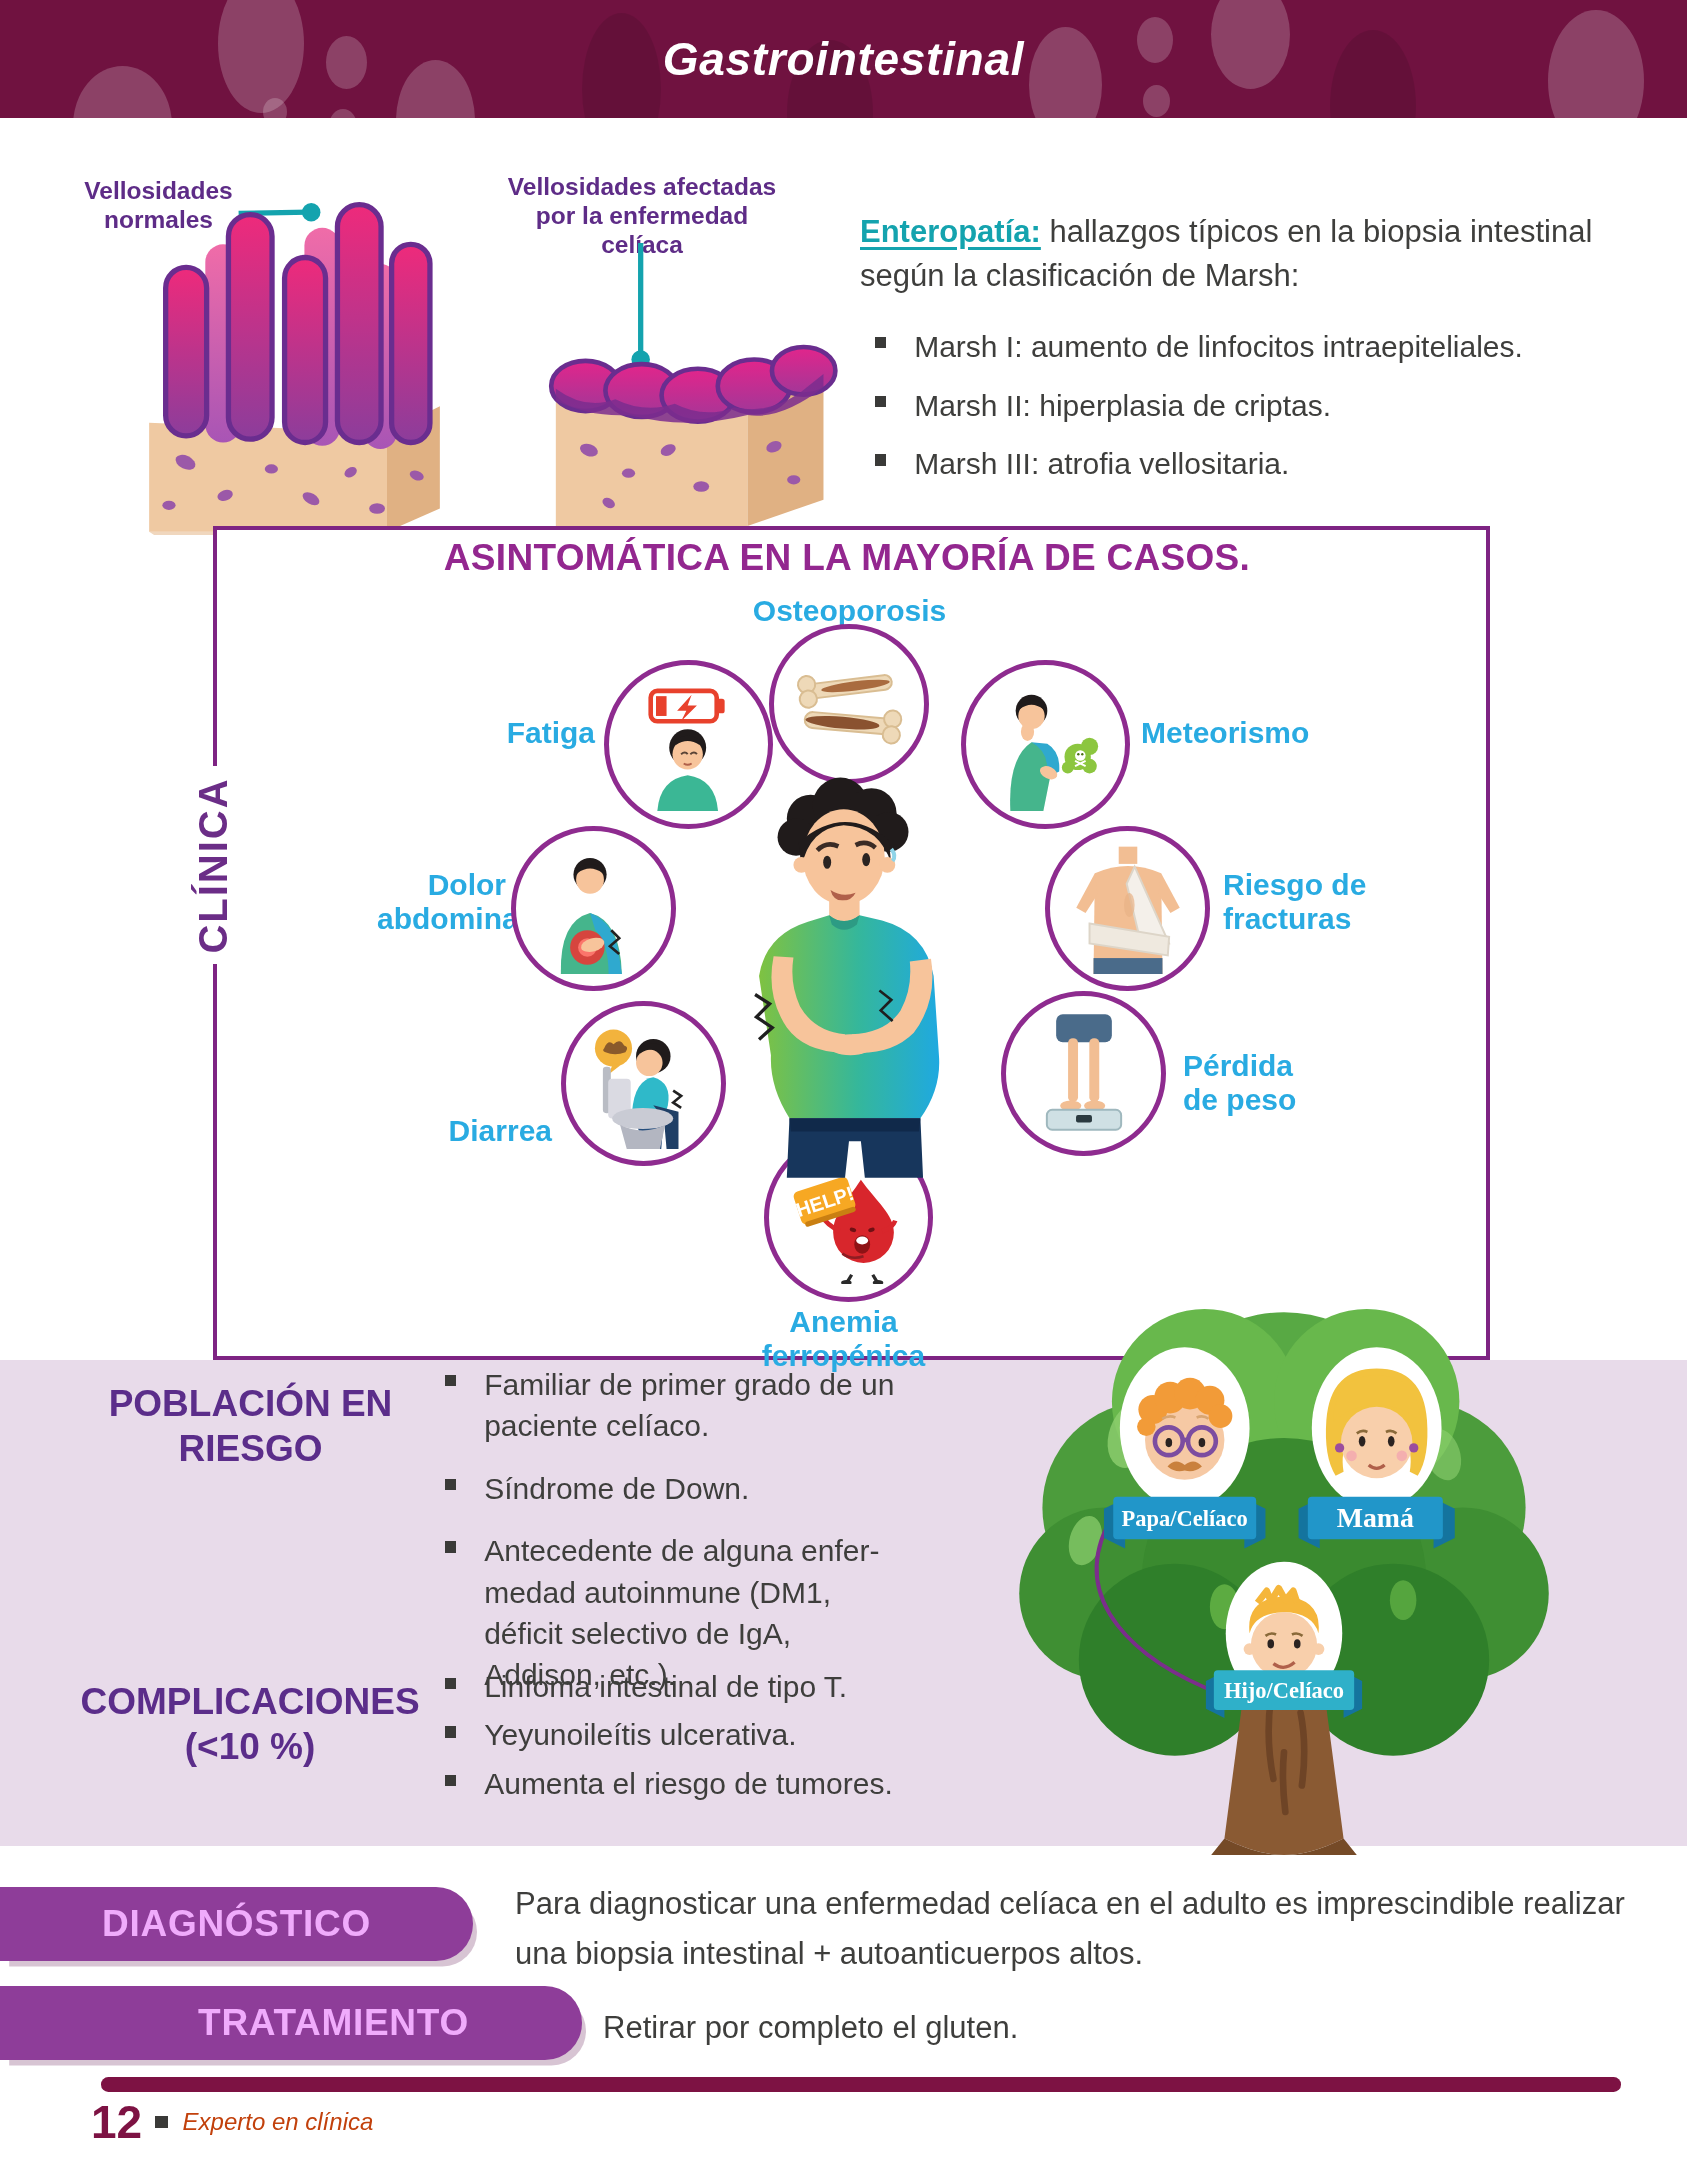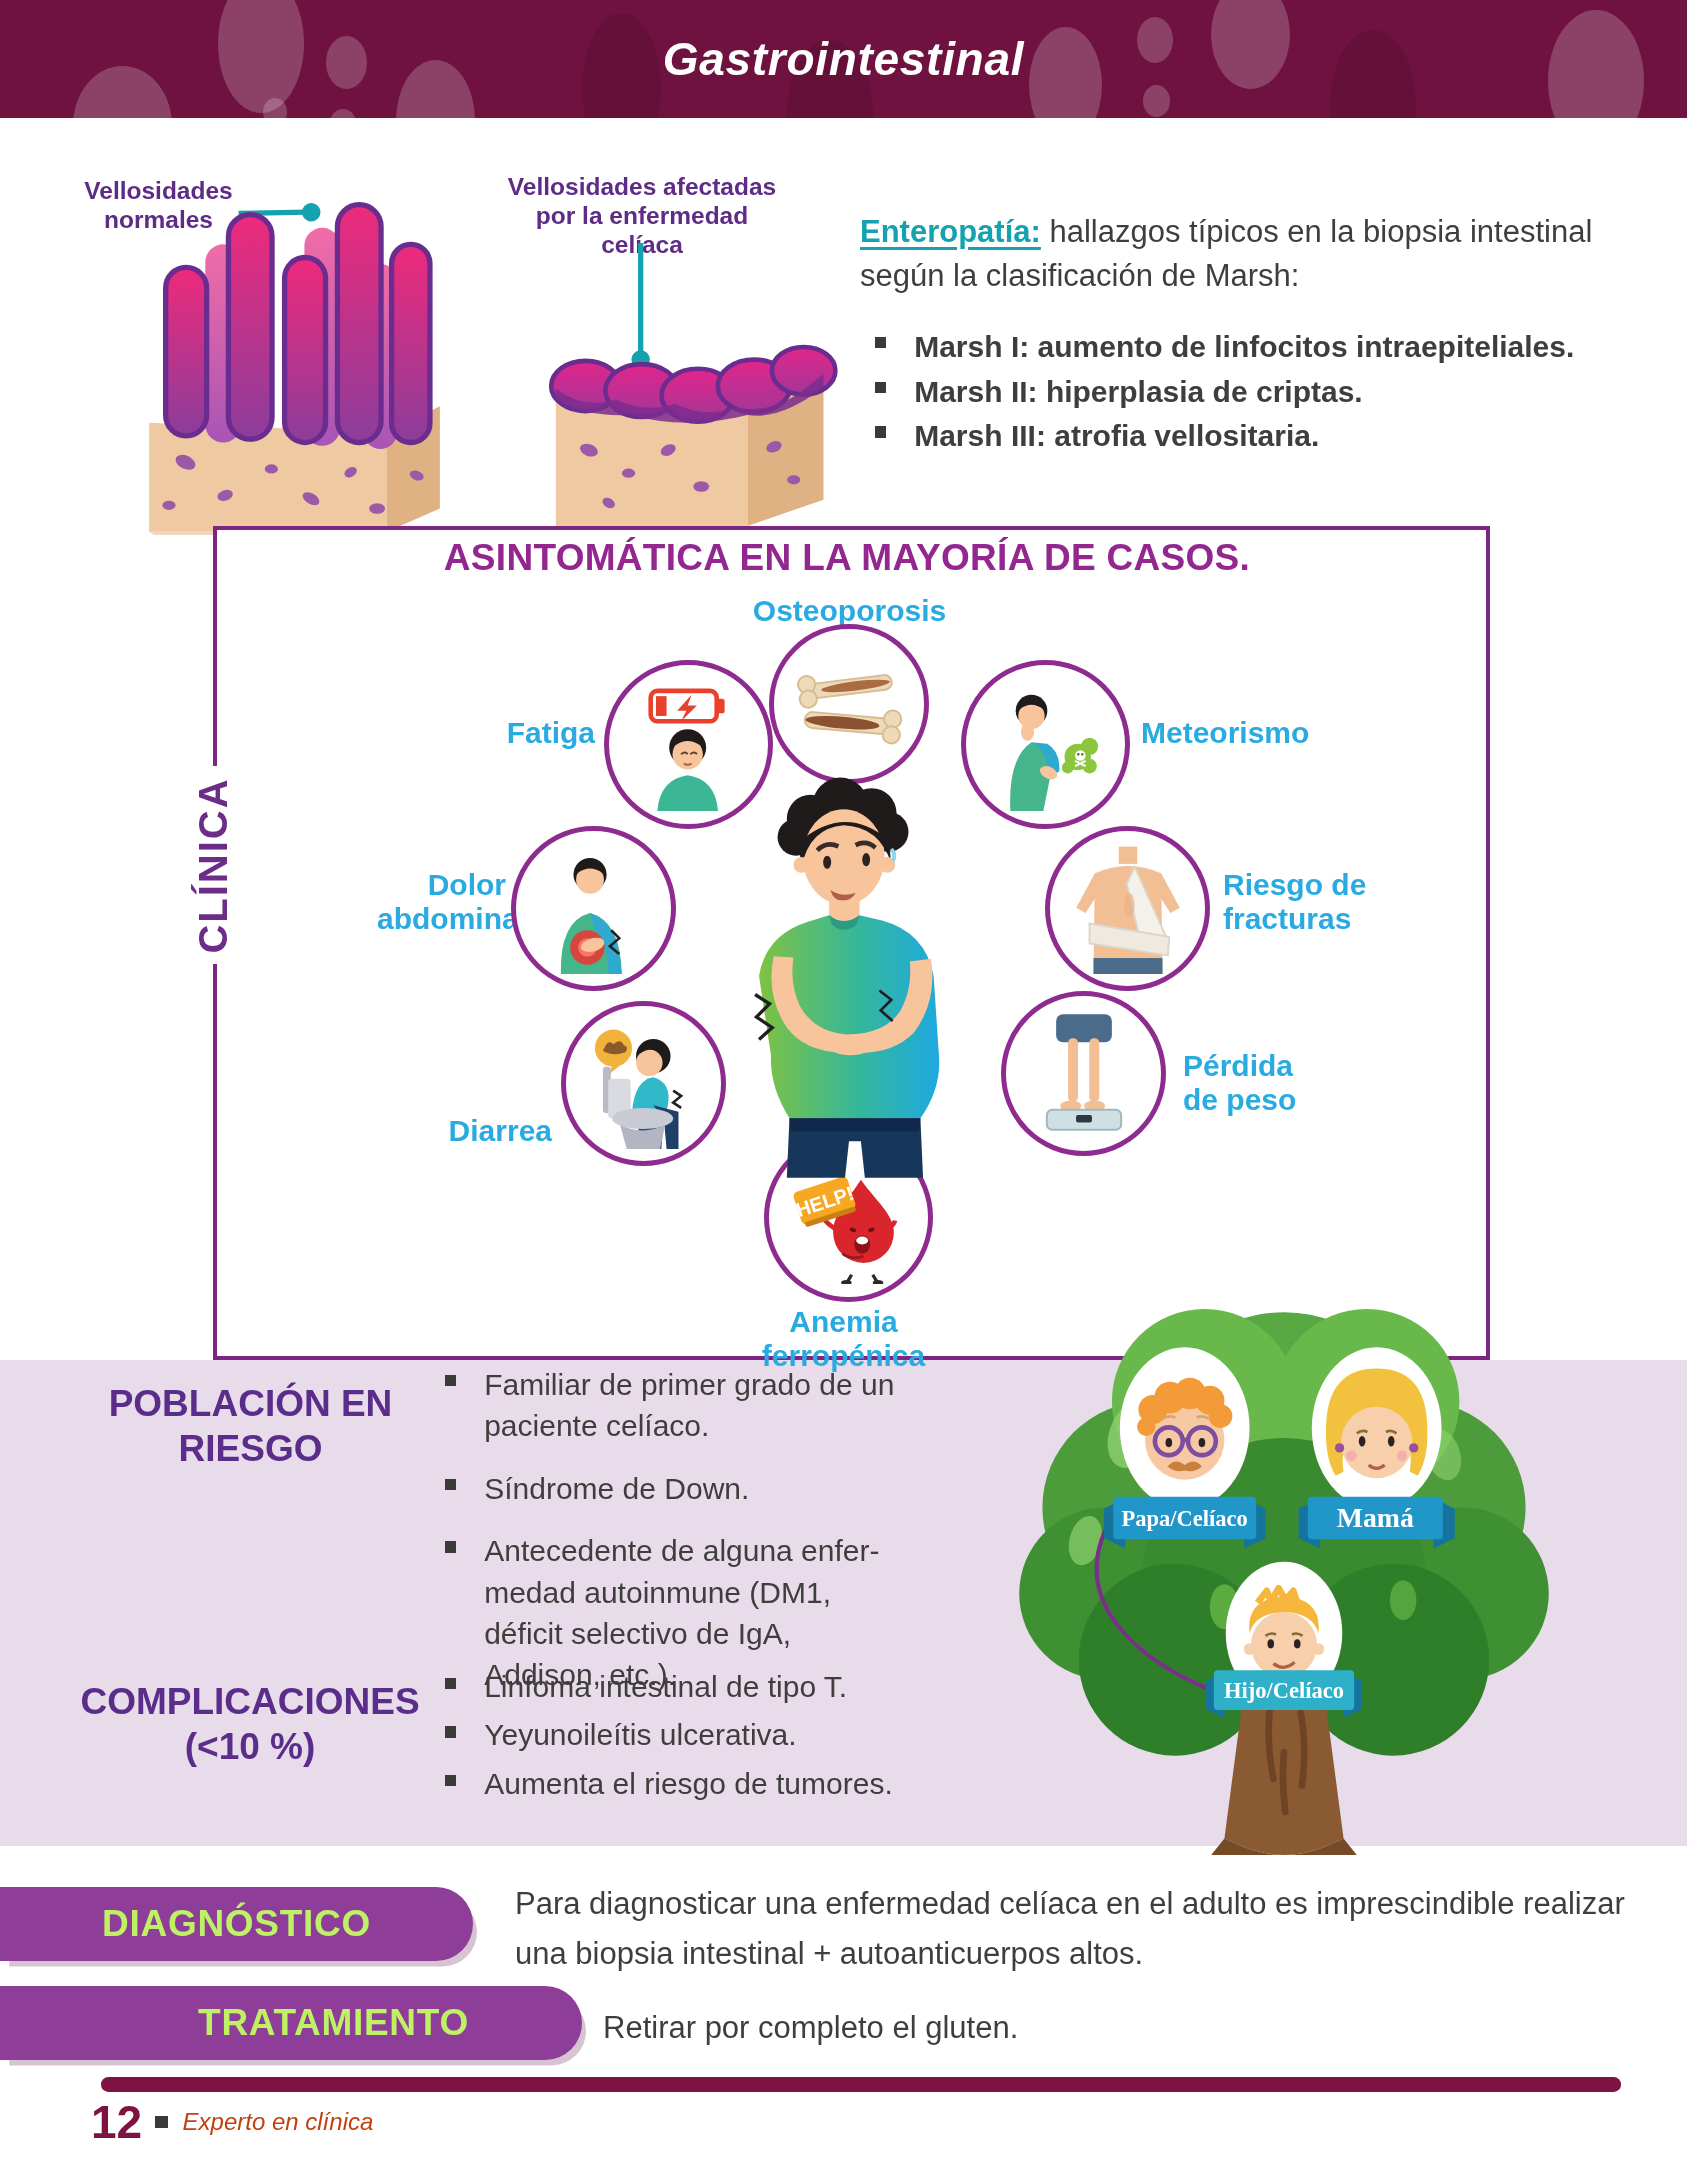--- a/index.html
+++ b/index.html
@@ -19,21 +19,21 @@
   
   .villi-label{position:absolute;color:#5e2c87;font-weight:bold;font-size:24.5px;line-height:1.18;text-align:center;}
 
   
   .entero{position:absolute;left:860px;top:210px;width:754px;font-size:31px;line-height:1.42;color:#3e3e3c;}
   .entero .term{color:#14a3ae;font-weight:bold;text-decoration:underline;text-decoration-thickness:2.6px;text-underline-offset:5.3px;}
   .bullet-list{position:absolute;display:flex;flex-direction:column;}
   .bullet-row{display:flex;align-items:flex-start;}
   .bullet-sq{flex:0 0 auto;width:11.2px;height:11.2px;background:#3a3a38;margin-top:11.2px;}
   .bullet-txt{margin-left:28px;font-size:30px;line-height:1.42;color:#3e3e3c;}
-  .marsh{left:875px;top:326px;width:767px;gap:2px;font-weight:bold;}
+  .marsh{left:875px;top:326px;width:767px;gap:16px;}
 
   
   .clinic-box{position:absolute;left:213px;top:526px;width:1269px;height:826px;
       border:4px solid #7e2483;background:#fff;}
   .clinic-side{position:absolute;left:157px;top:766px;width:112px;height:198px;background:#fff;
       display:flex;align-items:center;justify-content:center;z-index:3;}
   .clinic-side span{transform:rotate(-90deg);white-space:nowrap;font-size:40px;font-weight:bold;
       color:#6b2d87;letter-spacing:2px;}
   .clinic-title{position:absolute;left:278px;top:537px;width:1138px;text-align:center;
       font-size:37px;font-weight:bold;color:#93278f;letter-spacing:0.3px;z-index:2;}
@@ -44,21 +44,21 @@
   
   .lavender{position:absolute;left:0;top:1360px;width:1687px;height:486px;background:#e8dbea;}
   .sec-heading{position:absolute;color:#5b2d8a;font-weight:bold;font-size:37px;line-height:1.22;text-align:center;z-index:2;}
   .risk-bullets{left:445px;top:1364px;width:516px;gap:21px;z-index:2;}
   .risk-bullets .bullet-txt{font-size:30px;line-height:1.38;}
   .comp-bullets{left:445px;top:1667px;width:569px;gap:9.3px;z-index:2;}
   .comp-bullets .bullet-txt{font-size:30px;line-height:1.3;}
 
   
   .banner{position:absolute;left:0;background:#8e3d99;height:74px;border-radius:0 37px 37px 0;
-      display:flex;align-items:center;color:#bef264;font-weight:bold;font-size:37px;letter-spacing:0.7px;
+      display:flex;align-items:center;color:#f0abfc;font-weight:bold;font-size:37px;letter-spacing:0.7px;
       box-shadow:6.6px 8px 0 -2.6px rgba(94,18,80,0.25);z-index:2;}
   .banner-text{position:absolute;font-size:31px;line-height:1.6;color:#3e3e3c;z-index:2;}
 
   
   .divider{position:absolute;left:101px;top:2077px;width:1520px;height:14.6px;background:#7d1243;border-radius:7.3px;}
   .footer{position:absolute;left:91px;top:2099px;display:flex;align-items:center;}
   .footer .num{font-size:46px;font-weight:bold;color:#7d1243;line-height:1;}
   .footer .sq{width:12.6px;height:12.6px;background:#3a3a38;margin:0 14.6px 0 13.2px;}
   .footer .brand{font-size:24px;font-style:italic;color:#c2410c;}
 

